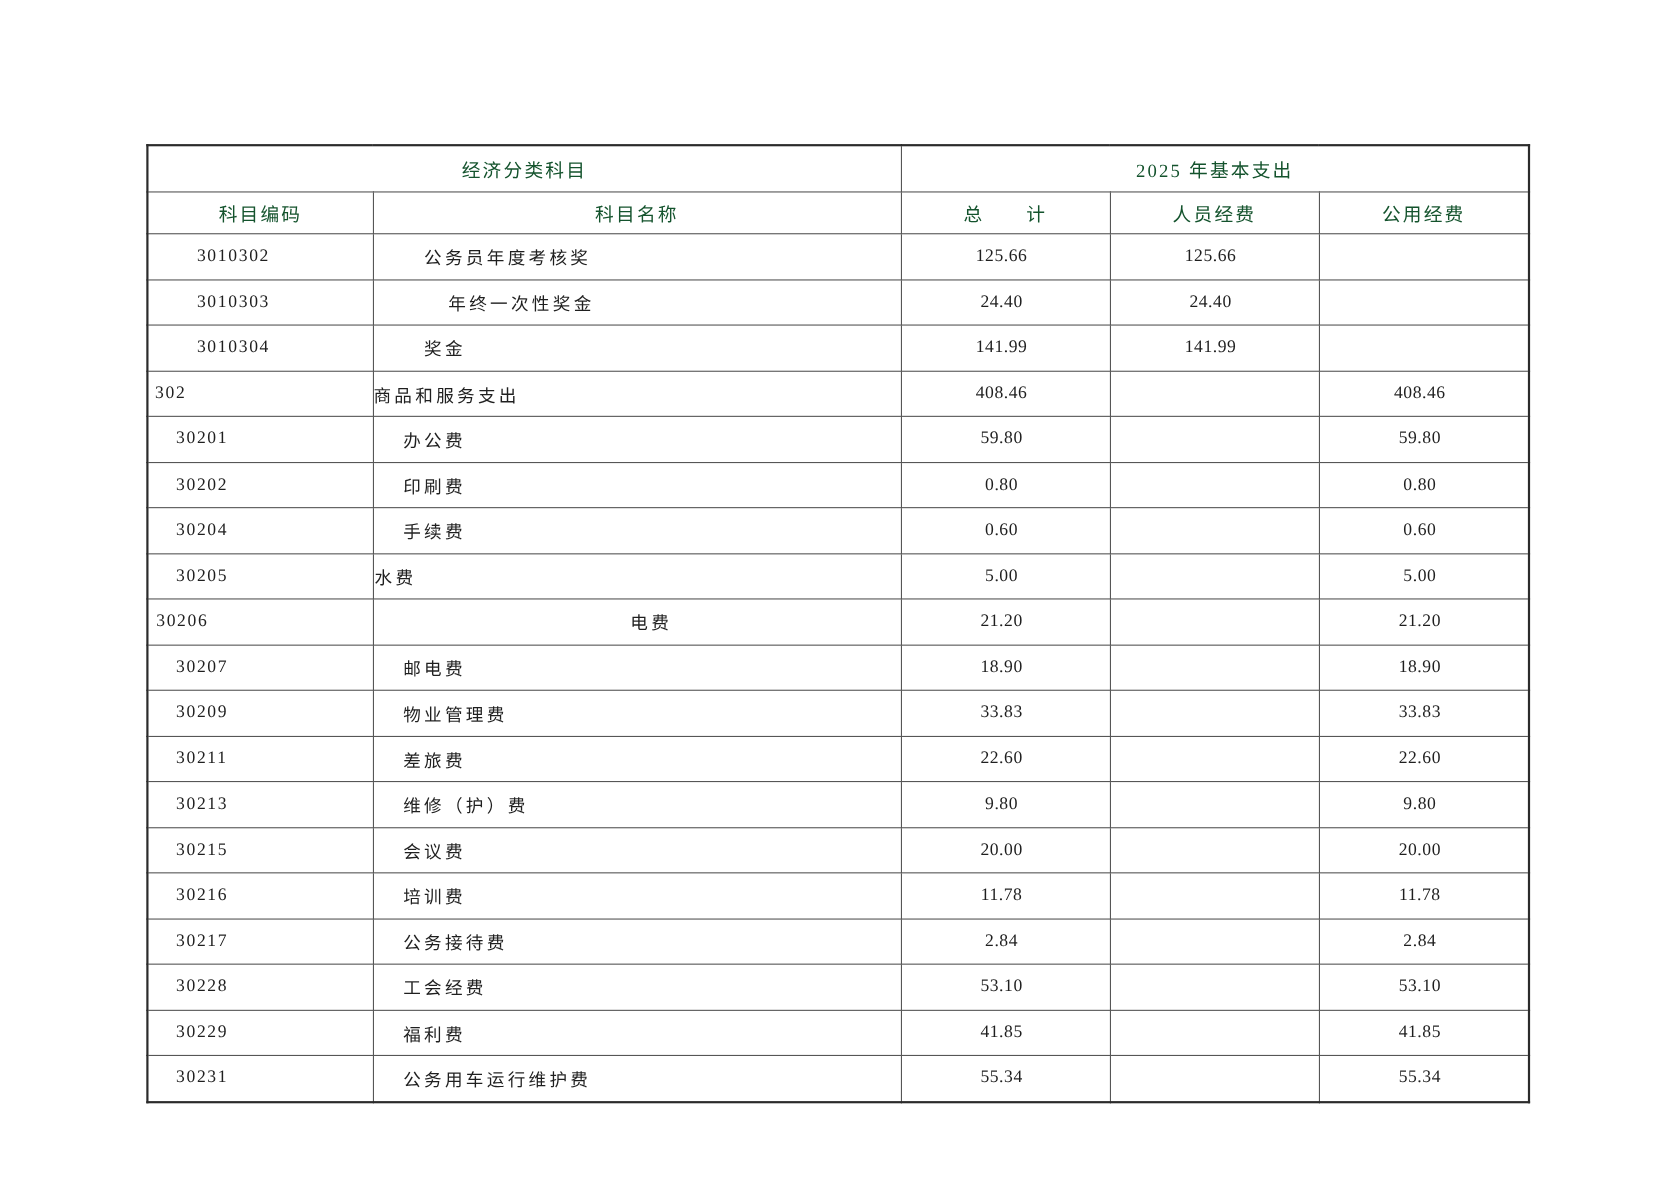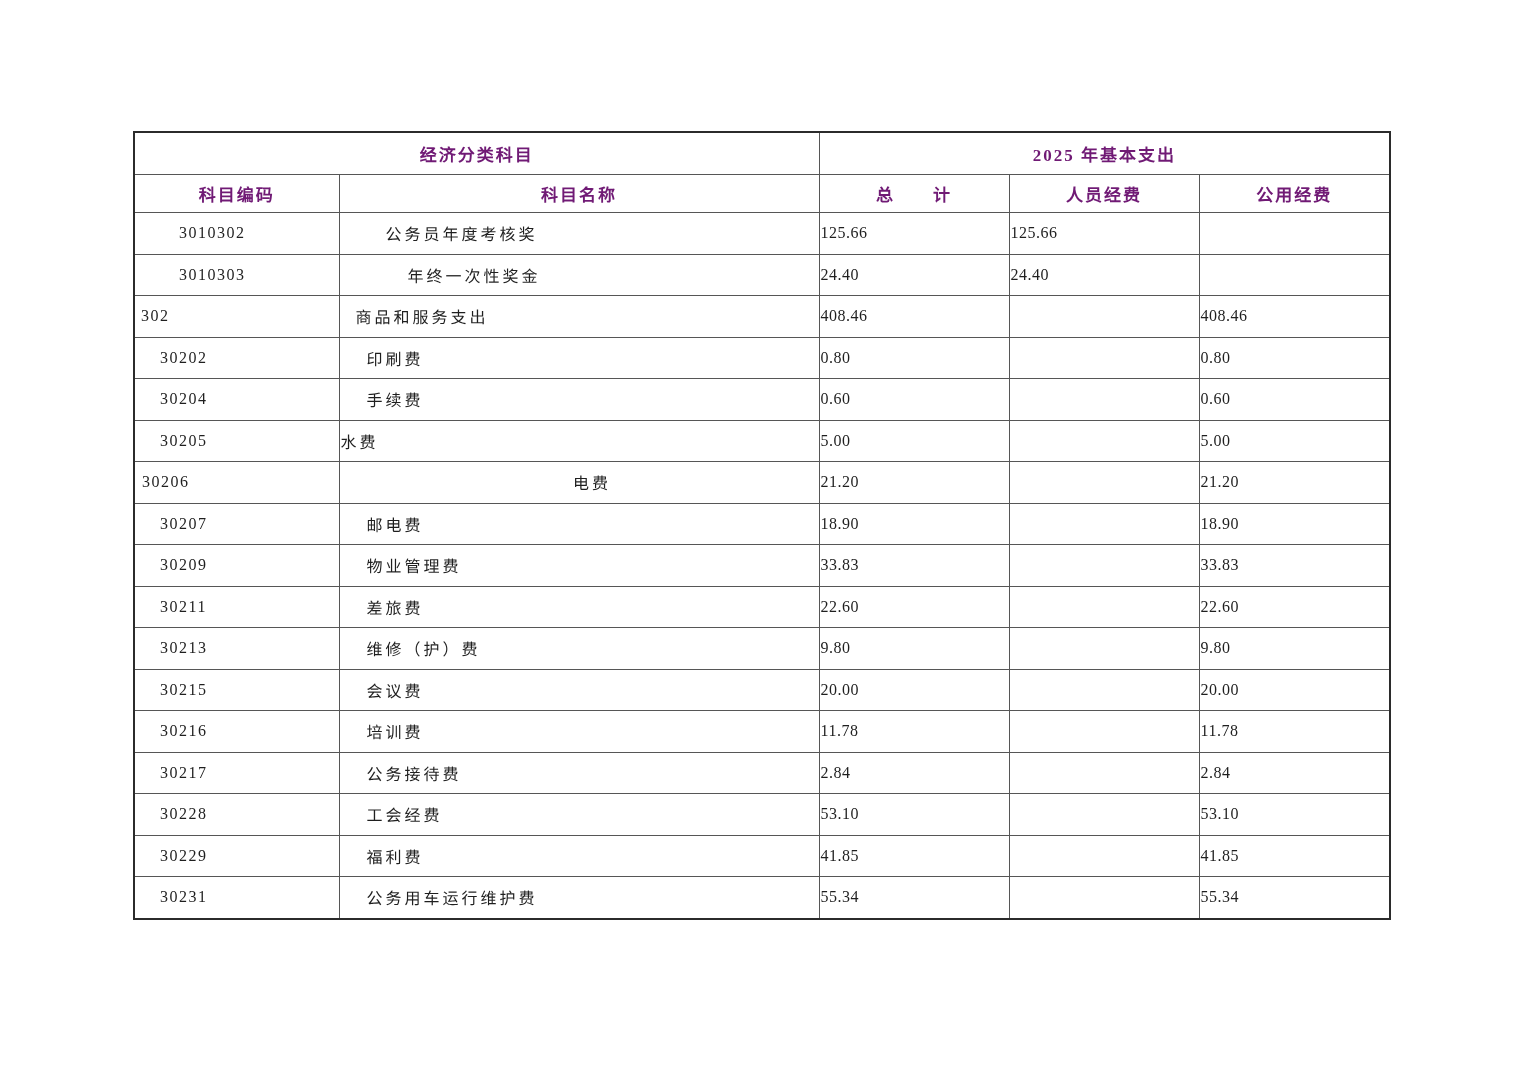--- a/index.html
+++ b/index.html
@@ -27,42 +27,42 @@
     width: 1256px;
     border: 2px solid #2b2b2b;
   }
   table.budget th, table.budget td {
     border: 1px solid #565656;
     vertical-align: middle;
     overflow: hidden;
     white-space: nowrap;
   }
   thead th {
-    font-weight: bold;
+    font-weight: normal;
     text-align: center;
     font-size: 17px;
     letter-spacing: 2px;
-    color: #701a75;
+    color: #14532d;
   }
   tr.group-header th { height: 39px; }
   tr.col-header th   { height: 35px; }
   tbody td {
     height: 38.5px;
     font-size: 16px;
   }
   td.code-cell {
     text-align: left;
     letter-spacing: 1.5px;
   }
   td.name-cell {
     text-align: left;
     letter-spacing: 3px;
   }
   td.num-cell {
-    text-align: left;
+    text-align: center;
     padding-right: 8px;
     letter-spacing: 0.5px;
   }
 </style>
 </head>
 <body>
 
 <div class="page">
   <div class="budget-table-wrap">
     <table class="budget">
@@ -96,29 +96,43 @@
   </tr>
 
   <tr>
     <td class="code-cell" style="padding-left: 44px;">3010303</td>
     <td class="name-cell" style="padding-left: 68px;">年终一次性奖金</td>
     <td class="num-cell">24.40</td>
     <td class="num-cell">24.40</td>
     <td class="num-cell"></td>
   </tr>
 
+  <tr>
+    <td class="code-cell" style="padding-left: 44px;">3010304</td>
+    <td class="name-cell" style="padding-left: 46px;">奖金</td>
+    <td class="num-cell">141.99</td>
+    <td class="num-cell">141.99</td>
+    <td class="num-cell"></td>
+  </tr>
 
   <tr>
     <td class="code-cell" style="padding-left: 6px; font-family: Liberation Serif, serif;">302</td>
-    <td class="name-cell" style="padding-left: 16px;">商品和服务支出</td>
+    <td class="name-cell" style="padding-left: 0;">商品和服务支出</td>
     <td class="num-cell">408.46</td>
     <td class="num-cell"></td>
     <td class="num-cell">408.46</td>
   </tr>
 
+  <tr>
+    <td class="code-cell" style="padding-left: 25px;">30201</td>
+    <td class="name-cell" style="padding-left: 27px;">办公费</td>
+    <td class="num-cell">59.80</td>
+    <td class="num-cell"></td>
+    <td class="num-cell">59.80</td>
+  </tr>
 
   <tr>
     <td class="code-cell" style="padding-left: 25px;">30202</td>
     <td class="name-cell" style="padding-left: 27px;">印刷费</td>
     <td class="num-cell">0.80</td>
     <td class="num-cell"></td>
     <td class="num-cell">0.80</td>
   </tr>
 
   <tr>

